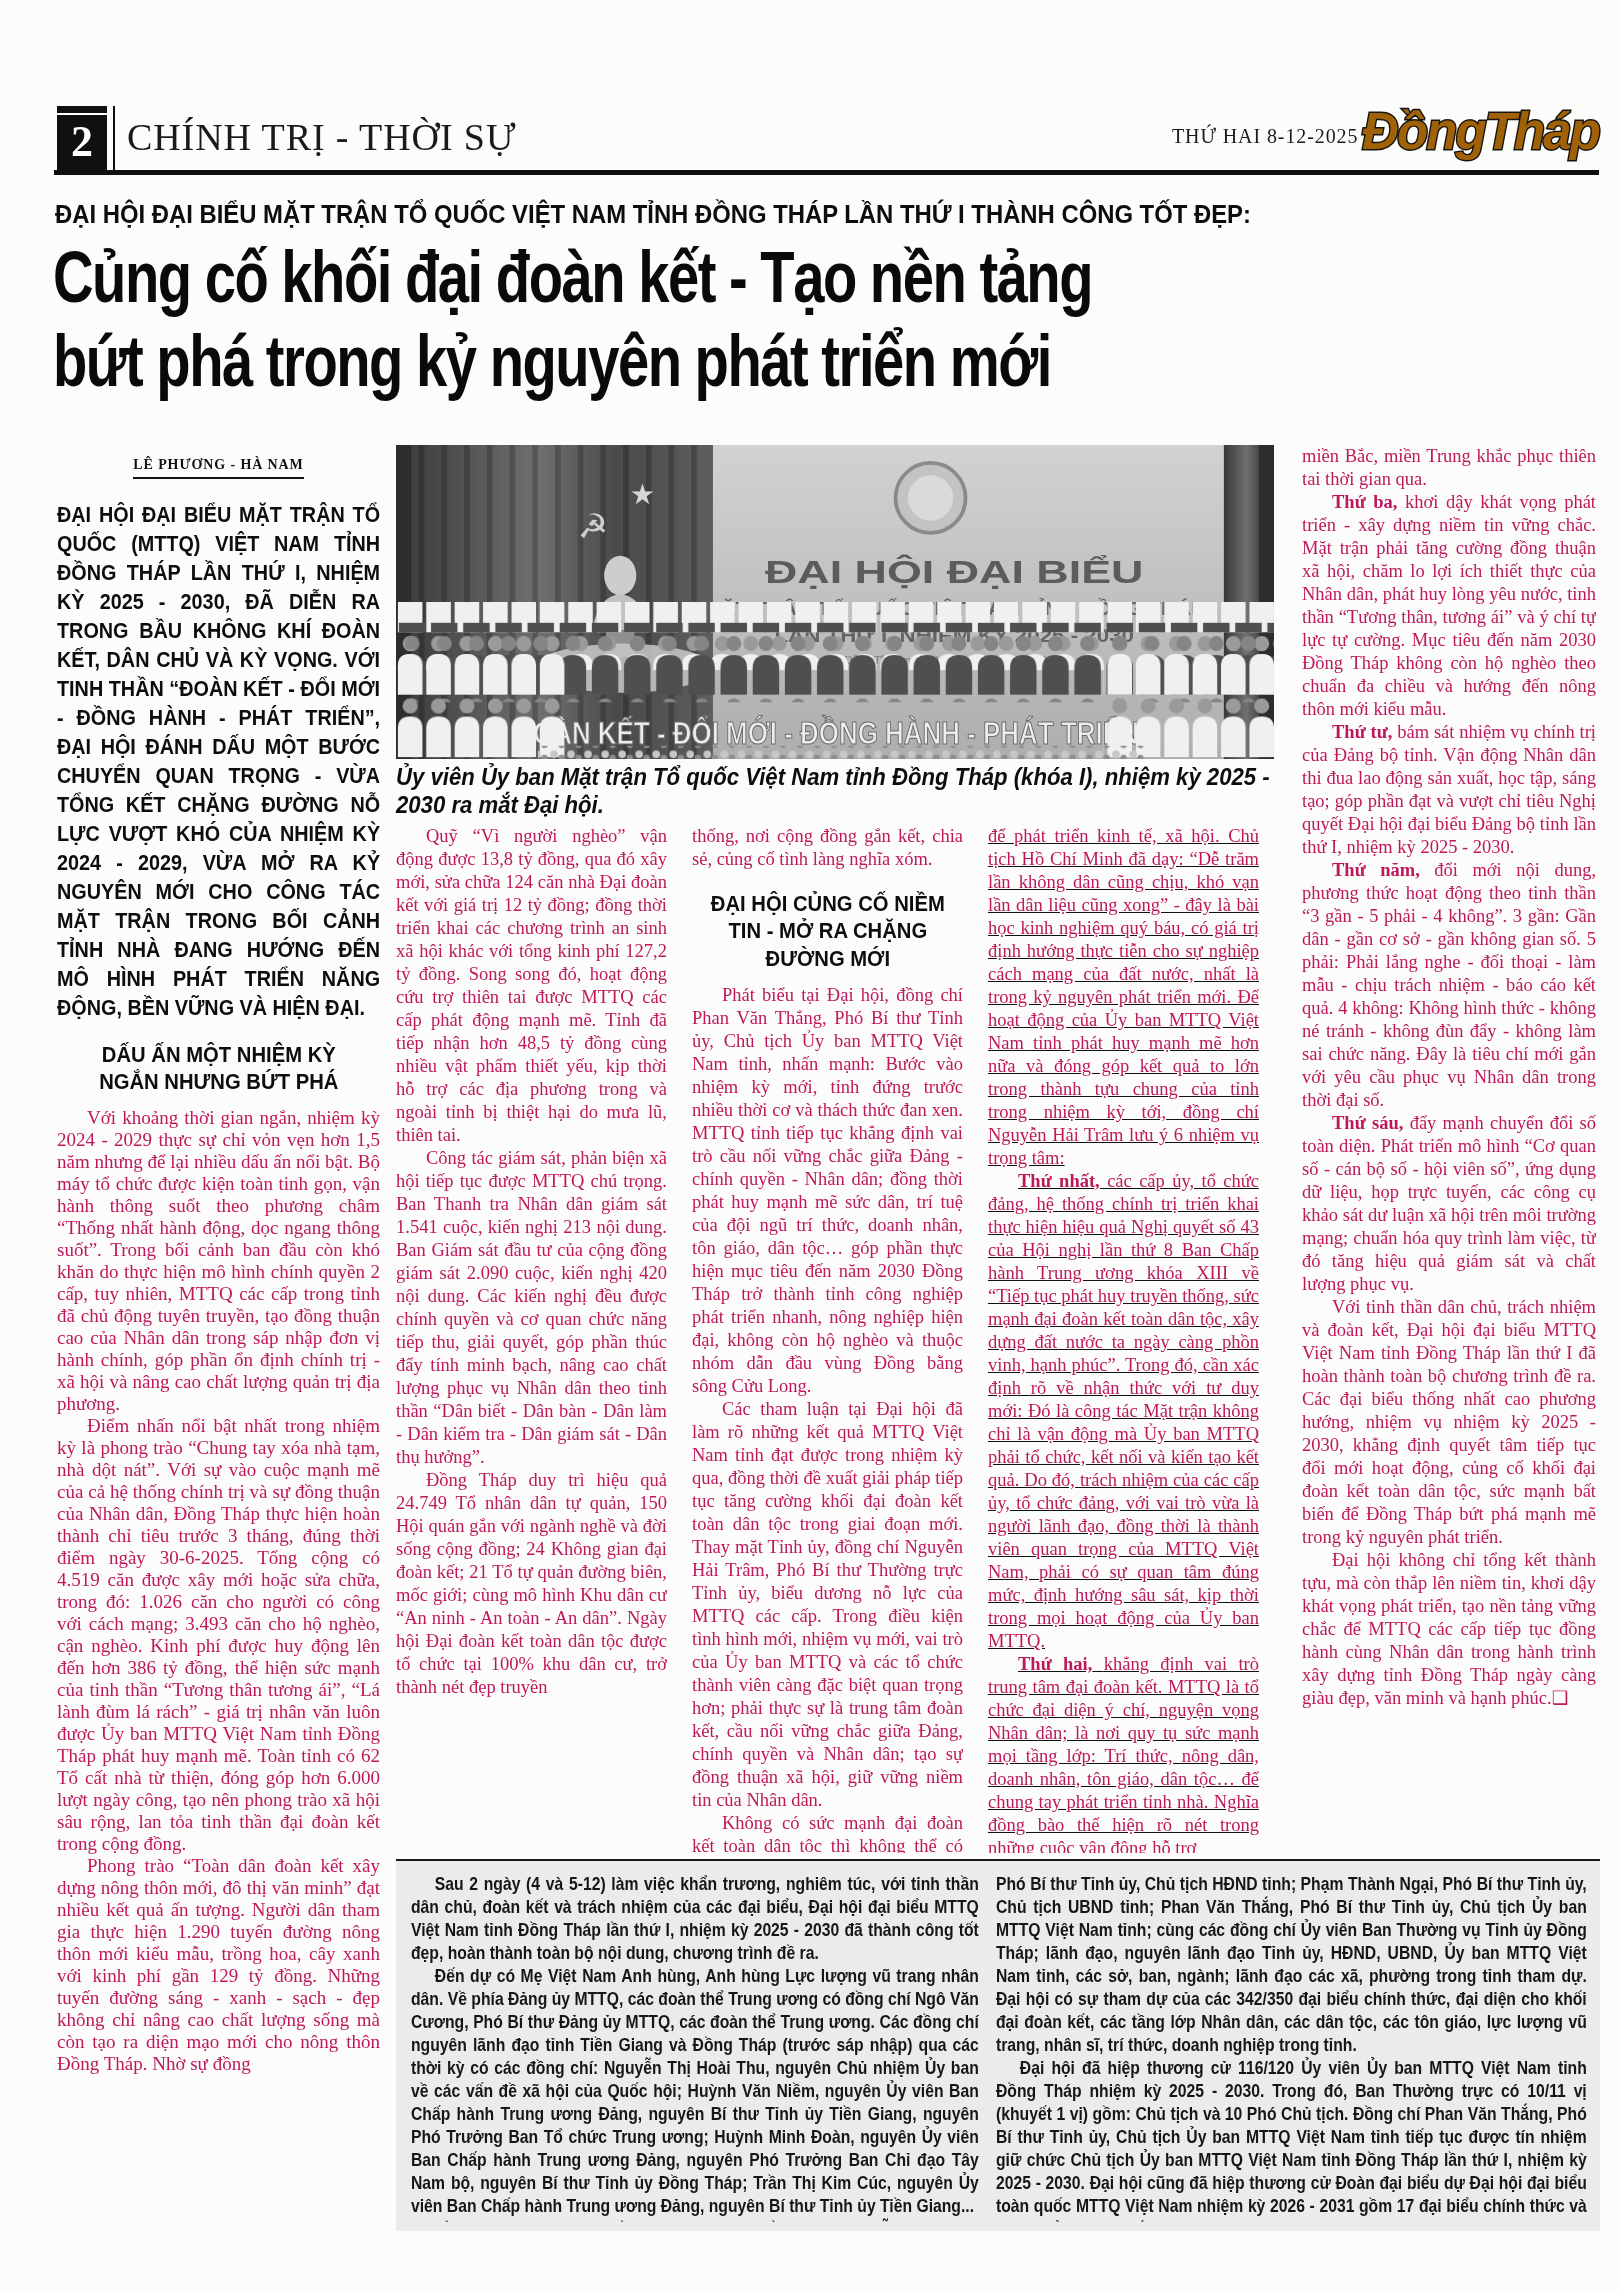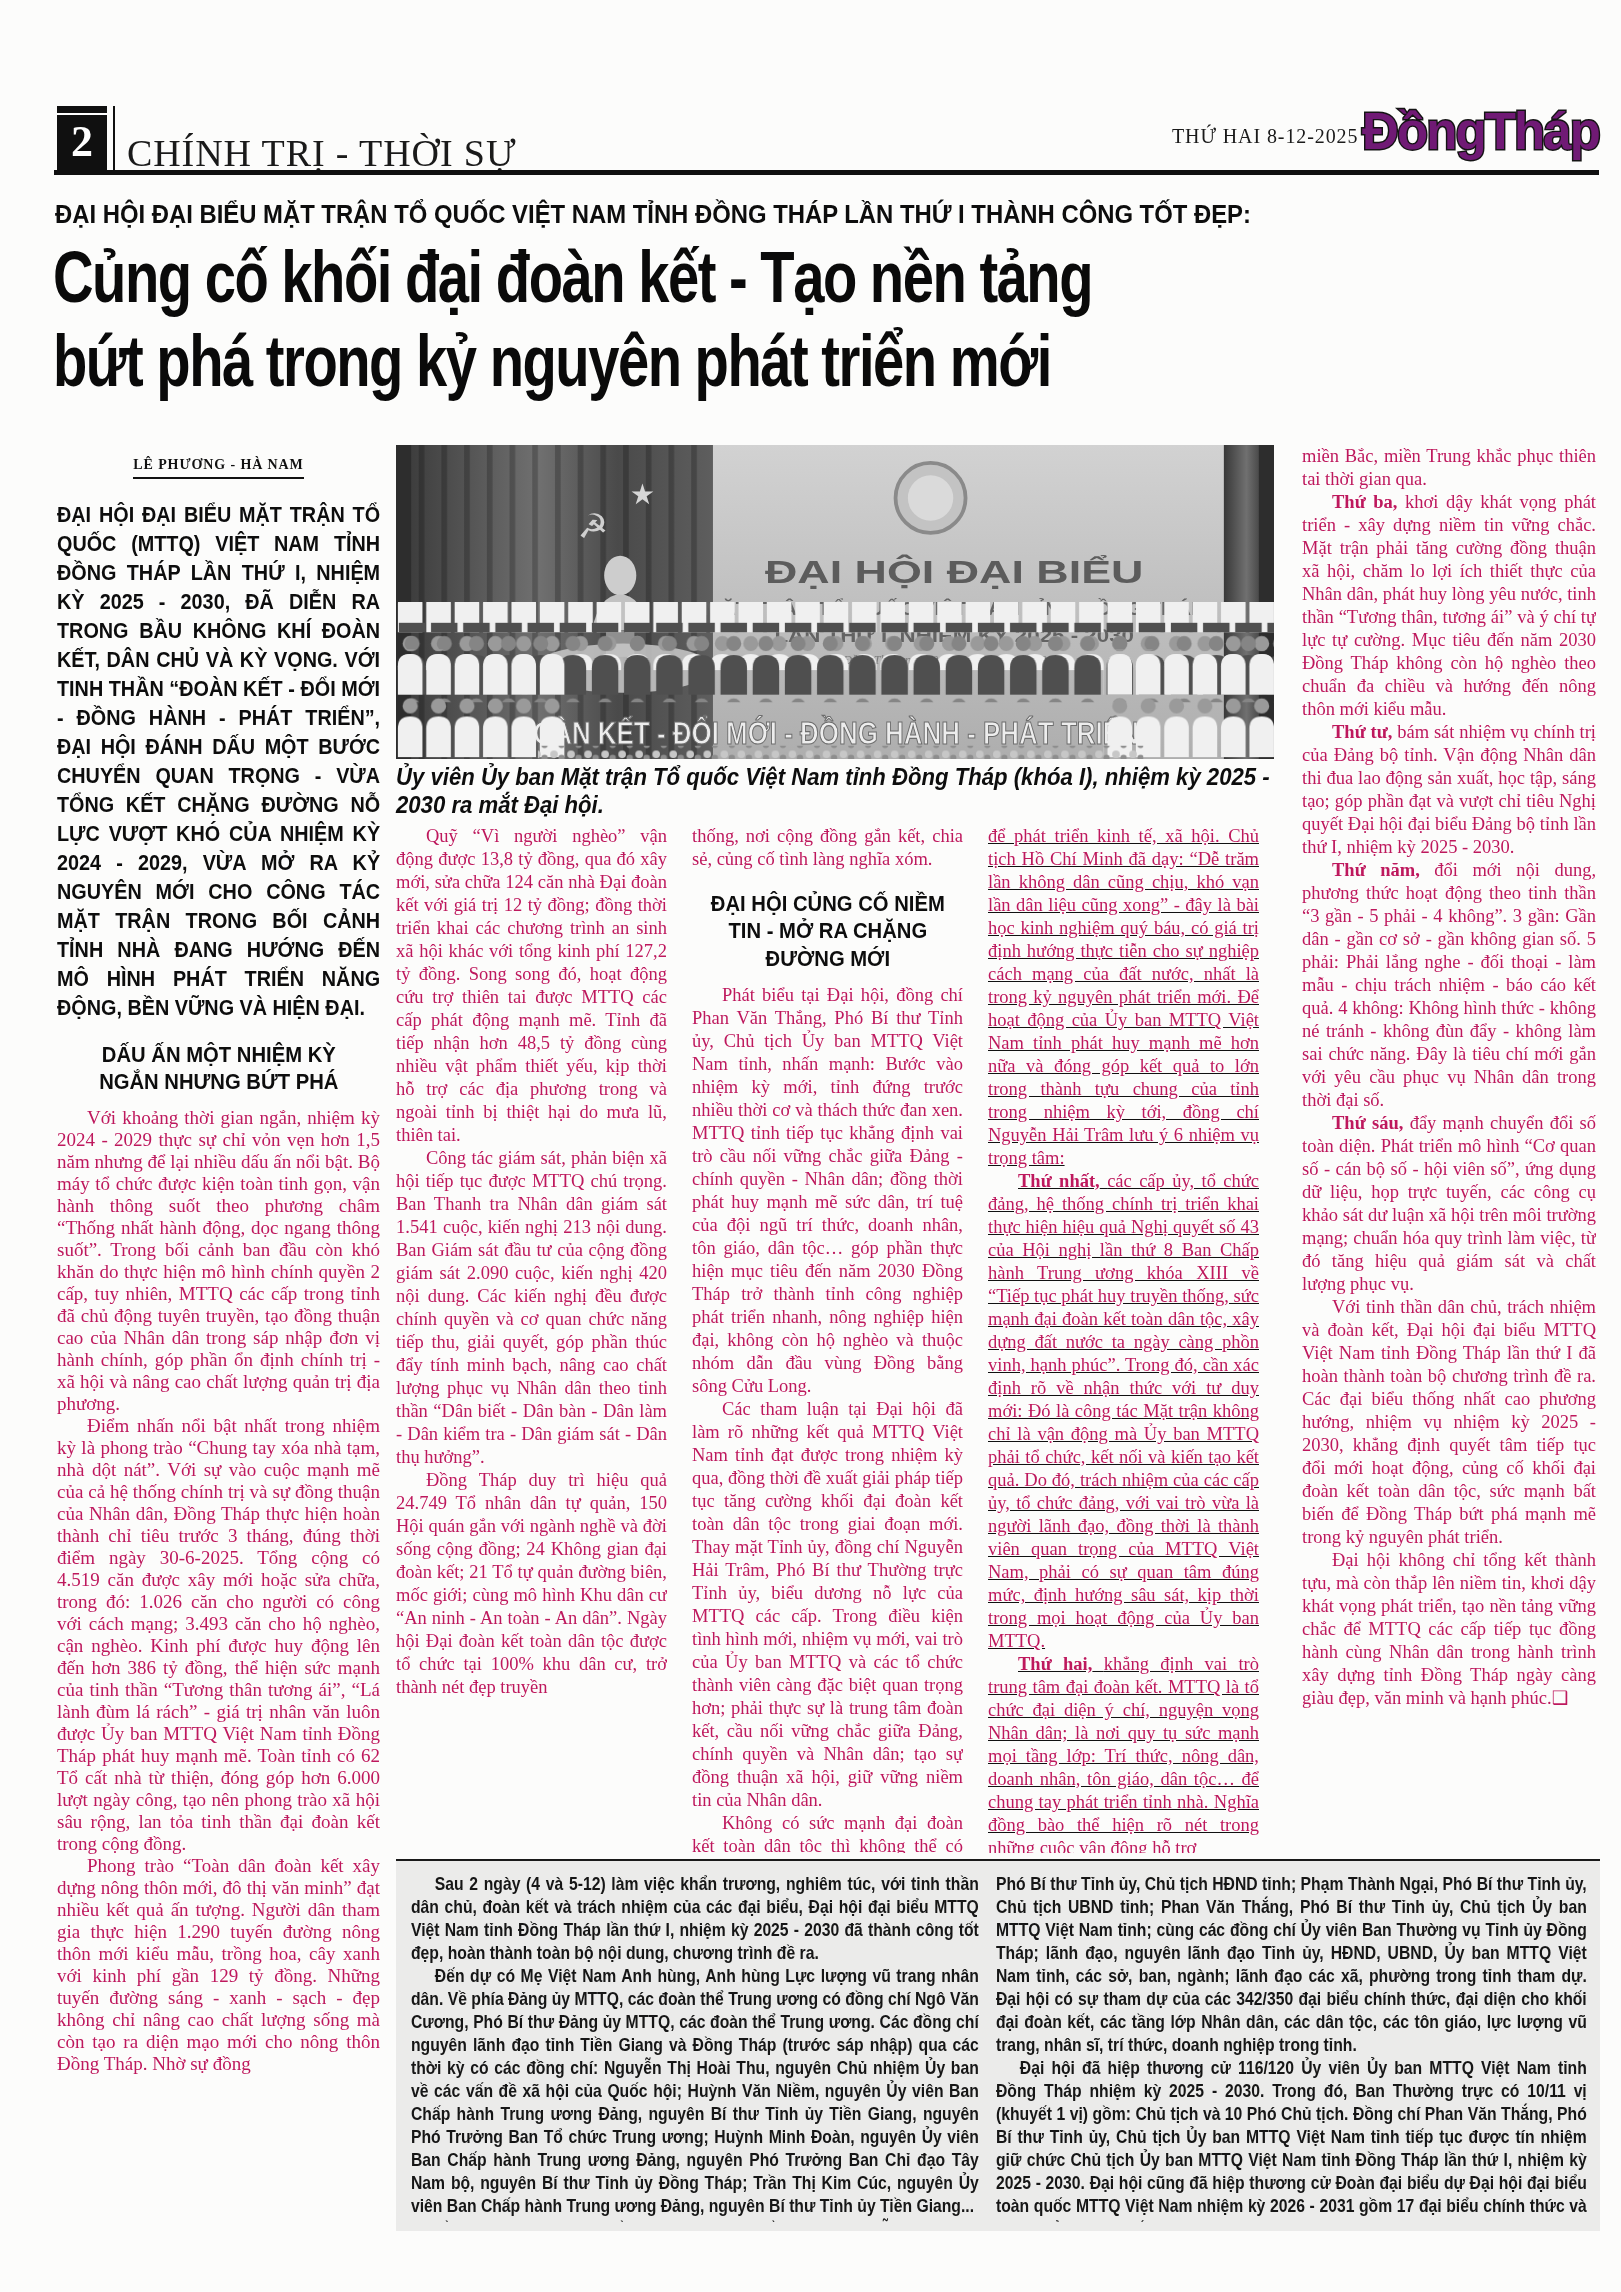--- a/index.html
+++ b/index.html
@@ -9,26 +9,26 @@
     background:#fcfcfb; color:#111; overflow:hidden;
     font-family:"Liberation Serif", serif;
   }
   
   .hdr-rule { position:absolute; left:54px; top:170px; width:1545px; height:4.7px; background:#101010; }
   .pagenum-box { position:absolute; left:57px; top:106px; width:50px; height:64px; background:#101010;
     color:#fff; text-align:center; font-family:"Liberation Serif",serif; font-size:44px; font-weight:700; line-height:72px; }
   .pagenum-box::before { content:""; position:absolute; left:0; top:6.6px; width:100%; height:2.8px; background:#fff; }
   .hdr-vline { position:absolute; left:113px; top:106px; width:1.9px; height:64px; background:#101010; }
   .section-title { position:absolute; left:127px; top:115px; font-family:"Liberation Serif",serif;
-    font-size:38px; letter-spacing:0.9px; color:#1a1a1a;margin-top:16px; }
+    font-size:38px; letter-spacing:0.9px; color:#1a1a1a; }
   .issue-date { position:absolute; left:1172px; top:125px; font-family:"Liberation Serif",serif;
     font-size:20px; letter-spacing:0.9px; color:#1a1a1a; }
   .masthead { position:absolute; right:22px; top:102px; font-family:"Liberation Sans",sans-serif;
-    font-size:51px; font-weight:900; letter-spacing:-1.9px; color:#701a75;
-    -webkit-text-stroke:2.8px #141414; paint-order:stroke fill; }
+    font-size:51px; font-weight:900; letter-spacing:-1.9px; color:#a16207;
+    -webkit-text-stroke:2.8px #141414; paint-order:stroke fill; font-style:italic; }
   
   .kicker { position:absolute; left:55px; top:199px; width:1552px;
     font-family:"Liberation Sans",sans-serif; font-weight:700; font-size:26.5px; color:#0d0d0d;
     transform:scaleX(.9); transform-origin:0 0; width:1724px; }
   .headline { position:absolute; left:53px; top:235px;
     font-family:"Liberation Sans",sans-serif; font-weight:900; color:#0a0a0a;
     font-size:72px; line-height:84px; letter-spacing:-1.9px;
     transform:scaleX(.78); transform-origin:0 0; width:2073px; }
   
   .colbox { position:absolute; overflow:hidden; }

